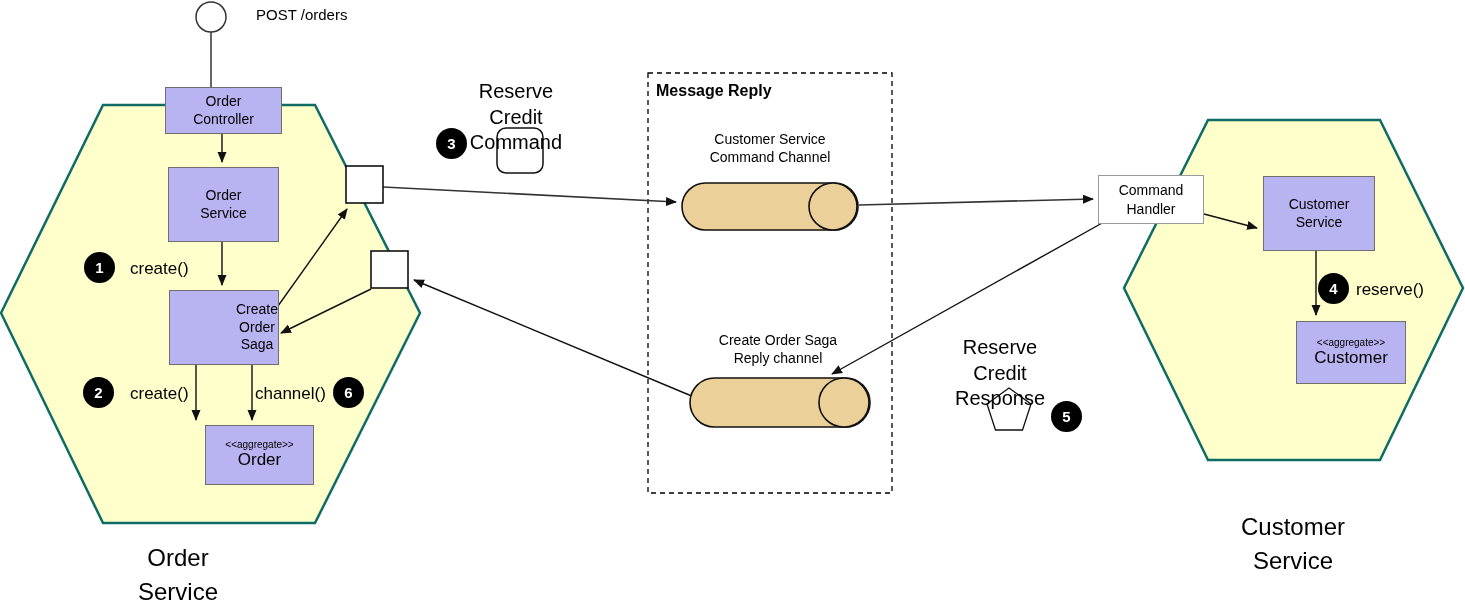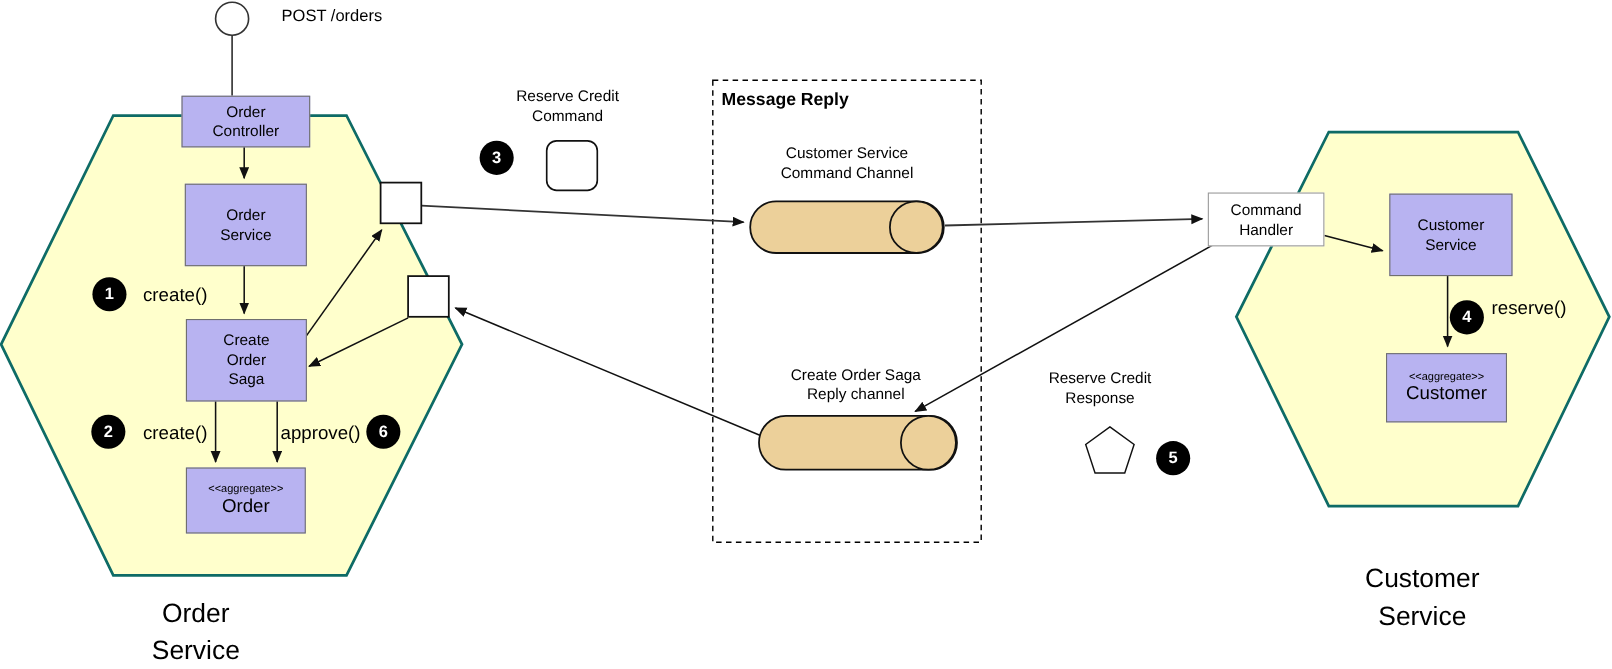--- a/index.html
+++ b/index.html
@@ -21,30 +21,30 @@
     font-size:14px;line-height:1.25;text-align:center;
   }
   .node .lbl{display:block;}
   .white-node{
     position:absolute;
     background:#ffffff;
     border:1px solid #9a9a9a;
     display:flex;align-items:center;justify-content:center;
     font-size:14px;line-height:1.3;text-align:center;
   }
-  .agg{flex-direction:column;}
+  .agg{flex-direction:column;margin-left:36px;}
   .agg .stereo{font-size:10px;line-height:1.1;}
   .agg .aggname{font-size:17px;line-height:1.2;}
   .step{
     position:absolute;width:31px;height:31px;border-radius:50%;
     background:#000;color:#fff;font-size:15px;font-weight:bold;
     display:flex;align-items:center;justify-content:center;
   }
   .method{position:absolute;font-size:17px;}
-  .msg-label{position:absolute;font-size:14px;line-height:1.28;}
+  .msg-label{position:absolute;font-size:20px;line-height:1.28;}
   .channel-label{position:absolute;font-size:14px;line-height:1.28;}
   .broker-title{position:absolute;font-size:16px;font-weight:bold;}
   .hex-label{position:absolute;font-size:24px;line-height:1.42;}
   .post-label{position:absolute;font-size:15px;}
 </style>
 </head>
 <body>
 
 <div id="canvas">
 
@@ -97,37 +97,37 @@
   <div class="node" style="left:165px;top:87px;width:115px;height:45px;">
     <span class="lbl">Order
 Controller</span>
   </div>
 
   <div class="node" style="left:168px;top:167px;width:109px;height:73px;">
     <span class="lbl">Order
 Service</span>
   </div>
 
-  <div class="node" style="left:169px;top:290px;width:108px;height:73px;">
+  <div class="node" style="left:169px;top:290px;width:108px;height:73px;justify-content:flex-end;">
     <span class="lbl">Create
 Order
 Saga</span>
   </div>
 
   <div class="node agg" style="left:169px;top:425px;width:107px;height:58px;">
     <span class="stereo">&lt;&lt;aggregate&gt;&gt;</span>
     <span class="aggname">Order</span>
   </div>
 
   <div class="step" style="left:84px;top:252px;">1</div>
   <div class="method" style="left:130px;top:259px;">create()</div>
 
   <div class="step" style="left:83px;top:377px;">2</div>
   <div class="method" style="left:130px;top:384px;">create()</div>
-  <div class="method" style="left:255px;top:384px;">approve()</div>
+  <div class="method" style="left:255px;top:384px;">channel()</div>
   <div class="step" style="left:333px;top:377px;">6</div>
 
   <div class="hex-label lbl" style="left:98px;top:541px;width:160px;">Order
 Service</div>
 
   <div class="msg-label lbl" style="left:450px;top:79px;width:132px;">Reserve Credit
 Command</div>
   <div class="step" style="left:436px;top:128px;">3</div>
 
   <div class="broker-title" style="left:656px;top:82px;">Message Reply</div>
@@ -146,21 +146,21 @@
     <span class="lbl">Command
 Handler</span>
   </div>
 
   <div class="node" style="left:1263px;top:176px;width:110px;height:73px;">
     <span class="lbl">Customer
 Service</span>
   </div>
 
   <div class="step" style="left:1318px;top:273px;">4</div>
-  <div class="method" style="left:1356px;top:270px;">reserve()</div>
+  <div class="method" style="left:1356px;top:280px;">reserve()</div>
 
   <div class="node agg" style="left:1260px;top:321px;width:108px;height:61px;">
     <span class="stereo">&lt;&lt;aggregate&gt;&gt;</span>
     <span class="aggname">Customer</span>
   </div>
 
   <div class="hex-label lbl" style="left:1203px;top:510px;width:180px;">Customer
 Service</div>
 
 </div>

